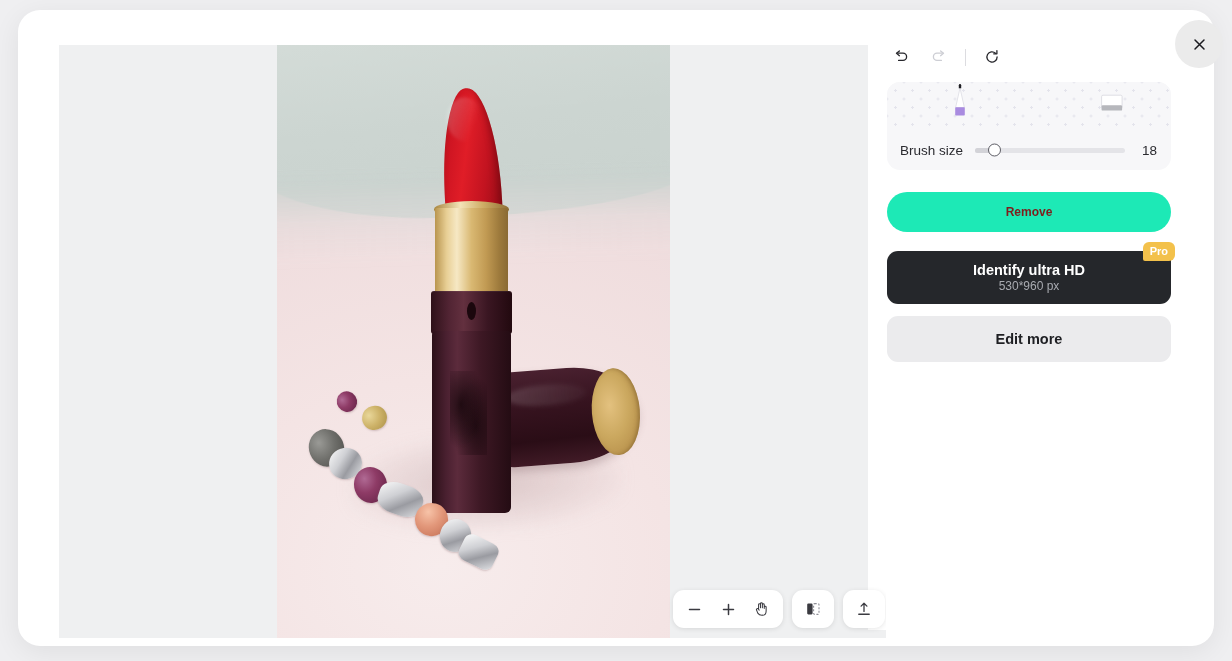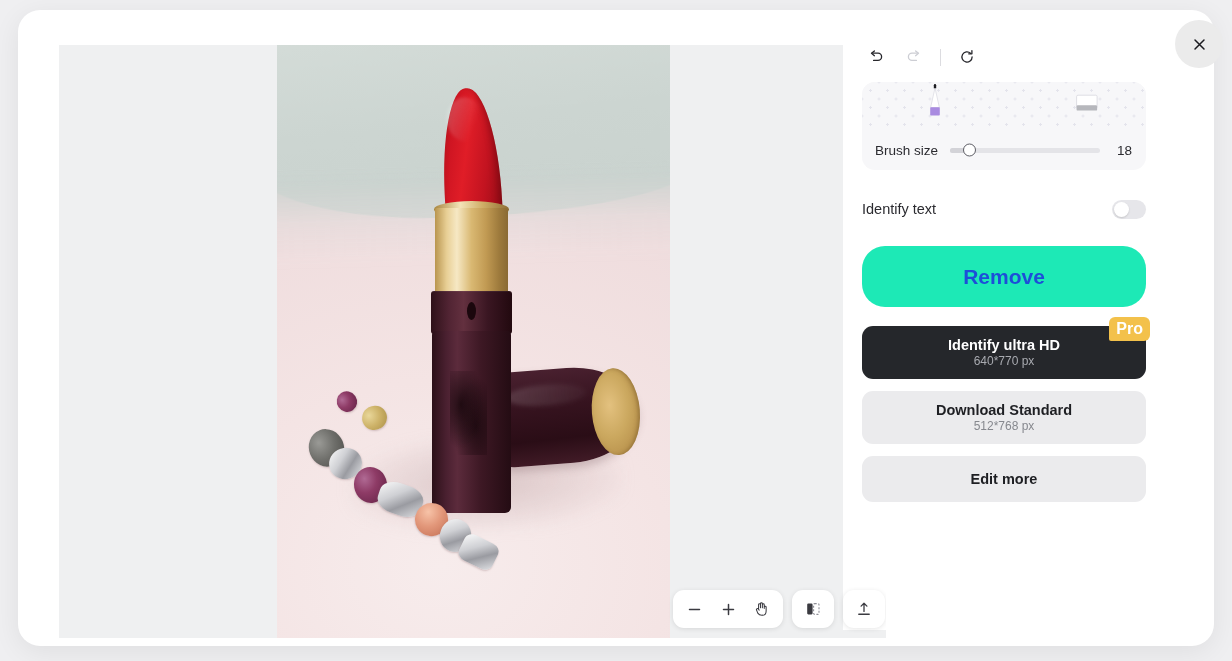--- a/index.html
+++ b/index.html
@@ -260,21 +260,21 @@
     justify-content: center;
     border: none;
     background: transparent;
     border-radius: 8px;
     cursor: pointer;
   }
 
   
   .panel {
     position: absolute;
-    left: 825px;
+    left: 850px;
     top: 16px;
     width: 322px;
     height: 604px;
     background: #ffffff;
     padding: 0;
   }
 
   .history-row {
     display: flex;
     align-items: center;
@@ -411,26 +411,26 @@
     border-radius: 50%;
     background: #ffffff;
     box-shadow: 0 1px 2px rgba(0,0,0,0.14);
   }
 
   
   .actions { margin: 22px 19px 0 19px; }
 
   .btn-remove {
     width: 100%;
-    height: 61px;
+    height: 40px;
     border: none;
     border-radius: 23px;
     background: #1de9b6;
-    color: #1d4ed8;
-    font-size: 21px;
+    color: #7f1d1d;
+    font-size: 12px;
     font-weight: bold;
     cursor: pointer;
     font-family: "Liberation Sans", sans-serif;
   }
 
   .btn-stack { margin-top: 19px; display: flex; flex-direction: column; gap: 12px; }
 
   .btn-dl {
     position: relative;
     width: 100%;
@@ -455,21 +455,21 @@
 
   .btn-dl.single { height: 46px; }
   .btn-dl.single .dl-title { font-size: 14.5px; }
 
   .pro-badge {
     position: absolute;
     right: -4px;
     top: -9px;
     background: #f3c14b;
     color: #ffffff;
-    font-size: 16px;
+    font-size: 11px;
     font-weight: bold;
     line-height: 1;
     padding: 3.5px 7px 4px 7px;
     border-radius: 6px 6px 6px 2px;
   }
 
   svg { display: block; }
 </style>
 </head>
 <body>
@@ -613,42 +613,32 @@
         <div class="slider-row">
           <span class="slider-label">Brush size</span>
           <div class="slider-track">
             <div class="slider-fill" id="sliderFill" style="width: 13%;"></div>
             <div class="slider-thumb" id="sliderThumb" style="left: 13%;"></div>
           </div>
           <span class="slider-value">18</span>
         </div>
       </div>
 
-      <div class="identify-row">
-        <span class="identify-label">Identify text</span>
-        <button class="toggle">
-          <span class="knob"></span>
-        </button>
-      </div>
 
       <div class="actions">
         <button class="btn-remove">Remove</button>
 
         <div class="btn-stack">
 
           <button class="btn-dl dark">
             <span class="dl-title">Identify ultra HD</span>
-            <span class="dl-sub">640*770 px</span>
+            <span class="dl-sub">530*960 px</span>
             <span class="pro-badge">Pro</span>
           </button>
 
-          <button class="btn-dl light">
-            <span class="dl-title">Download Standard</span>
-            <span class="dl-sub">512*768 px</span>
-          </button>
 
           <button class="btn-dl light single">
             <span class="dl-title">Edit more</span>
           </button>
 
         </div>
       </div>
 
     </div>
 

